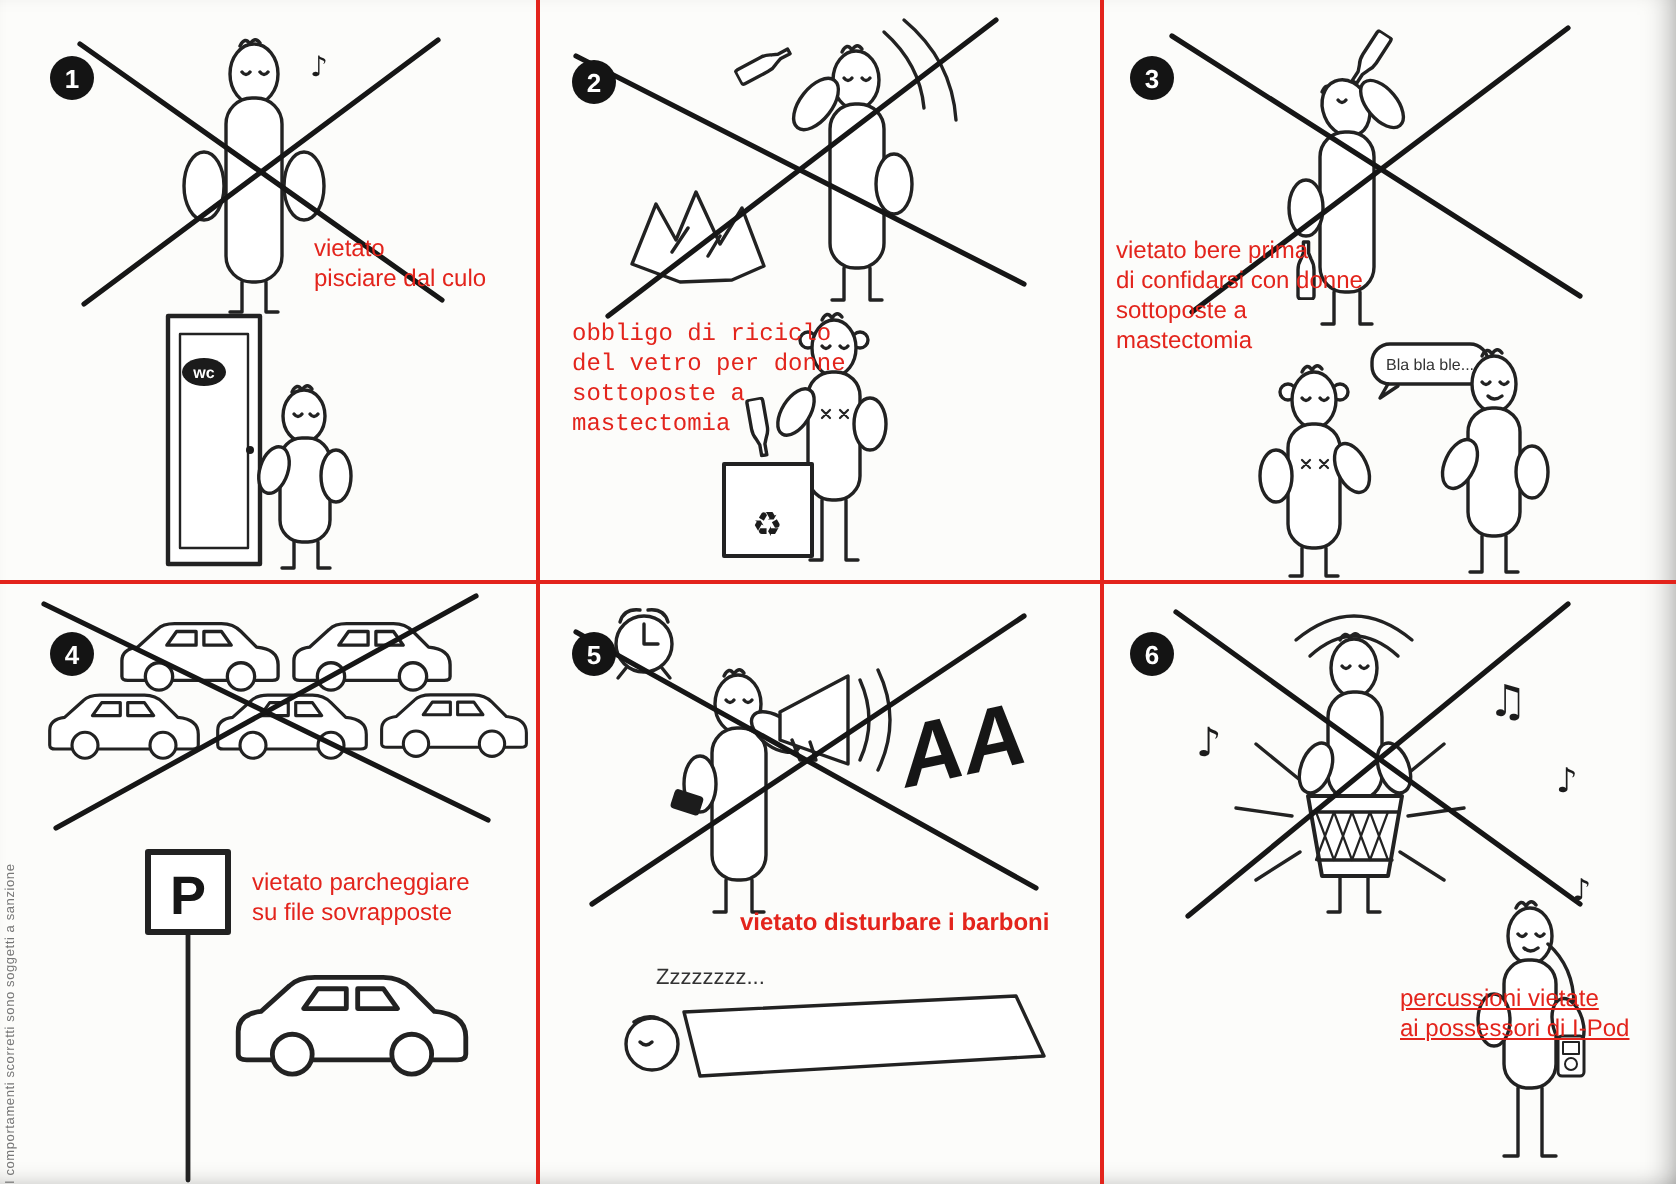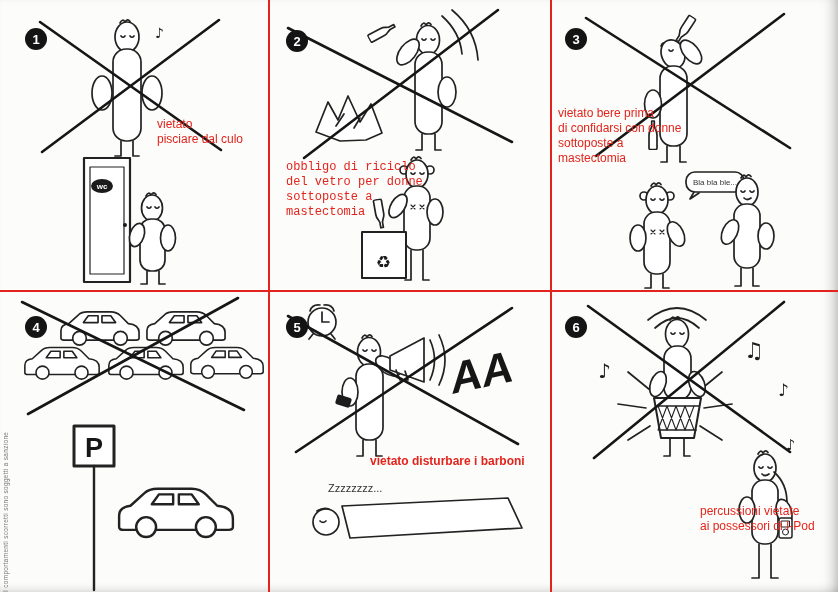--- a/index.html
+++ b/index.html
@@ -163,21 +163,21 @@
         <ellipse class="fillw" cx="195" cy="192" rx="11" ry="14"></ellipse>
         <path d="M189,191 q2,2.5 4,0 M198,191 q2,2.5 4,0 M192,198 q3,3 7,0"></path>
         <rect class="fillw" x="182" y="204" width="26" height="64" rx="12"></rect>
         <ellipse class="fillw" cx="178" cy="232" rx="7.5" ry="13" transform="rotate(25 178 232)"></ellipse>
         <ellipse class="fillw" cx="214" cy="236" rx="8" ry="13"></ellipse>
         <path d="M189,268 v18 h-6 M201,268 v18 h6"></path>
       </g>
       <text class="speech-txt" x="141" y="185">Bla bla ble...</text>
     </svg>
     <div class="badge" style="left:13px;top:28px;">3</div>
-    <div class="caption" style="left:6px;top:106px;">vietato bere prima
+    <div class="caption" style="left:6px;top:118px;">vietato bere prima
 di confidarsi con donne
 sottoposte a
 mastectomia</div>
   </div>
 
   <div class="panel" style="left:0;top:292px;width:270px;height:300px;">
     <svg viewBox="0 0 270 300">
       <g>
         <use href="#car" x="20" y="50" width="84" height="39"></use>
         <use href="#car" x="104" y="50" width="84" height="39"></use>
@@ -192,20 +192,22 @@
       <g class="ink">
         <rect class="fillw" x="74" y="134" width="40" height="40" stroke-width="3"></rect>
         <line x1="94" y1="174" x2="94" y2="298" stroke-width="2.4"></line>
       </g>
       <text class="psign" x="94" y="165">P</text>
       <g>
         <use href="#car" x="112" y="188" width="128" height="60"></use>
       </g>
     </svg>
     <div class="badge" style="left:25px;top:24px;">4</div>
+    <div class="caption" style="left:126px;top:142px;">vietato parcheggiare
+su file sovrapposte</div>
   </div>
 
   <div class="panel" style="left:270px;top:292px;width:282px;height:300px;">
     <svg viewBox="0 0 282 300">
       <g class="ink">
         <circle class="fillw" cx="52" cy="30" r="14"></circle>
         <path d="M52,30 V20 M52,30 h7"></path>
         <path d="M40,19 q2,-7 10,-6 M64,19 q-2,-7 -10,-6"></path>
         <path d="M43,42 l-4,5 M61,42 l4,5"></path>
       </g>
@@ -271,21 +273,21 @@
         <ellipse class="fillw" cx="232" cy="220" rx="7.5" ry="13" transform="rotate(-15 232 220)"></ellipse>
         <ellipse class="fillw" cx="195" cy="218" rx="8" ry="13"></ellipse>
         <rect class="fillw" x="227" y="226" width="13" height="20" rx="2" stroke-width="1.5"></rect>
         <rect x="229.5" y="229" width="8" height="6" stroke-width="1"></rect>
         <circle cx="233.5" cy="240" r="3" stroke-width="1"></circle>
         <path d="M207,252 v34 h-7 M219,252 v34 h7"></path>
       </g>
       <text class="glyph" x="234" y="158" font-size="15">♪</text>
     </svg>
     <div class="badge" style="left:13px;top:24px;">6</div>
-    <div class="caption" style="left:148px;top:212px;">percussioni vietate
+    <div class="caption" style="left:148px;top:200px;text-decoration:underline;">percussioni vietate
 ai possessori di I-Pod</div>
   </div>
 
   <div class="gridline vline" style="left:268px;"></div>
   <div class="gridline vline" style="left:550px;"></div>
   <div class="gridline hline"></div>
 
   <div class="side-note">I comportamenti scorretti sono soggetti a sanzione</div>
 
 </div>

